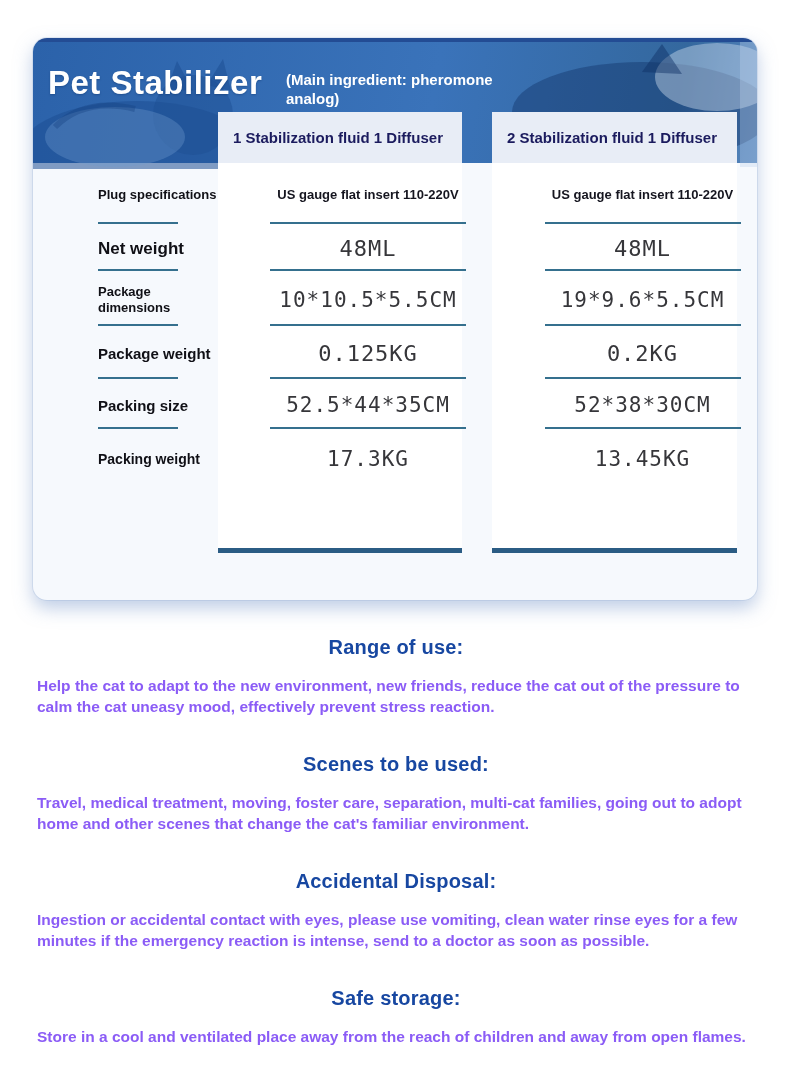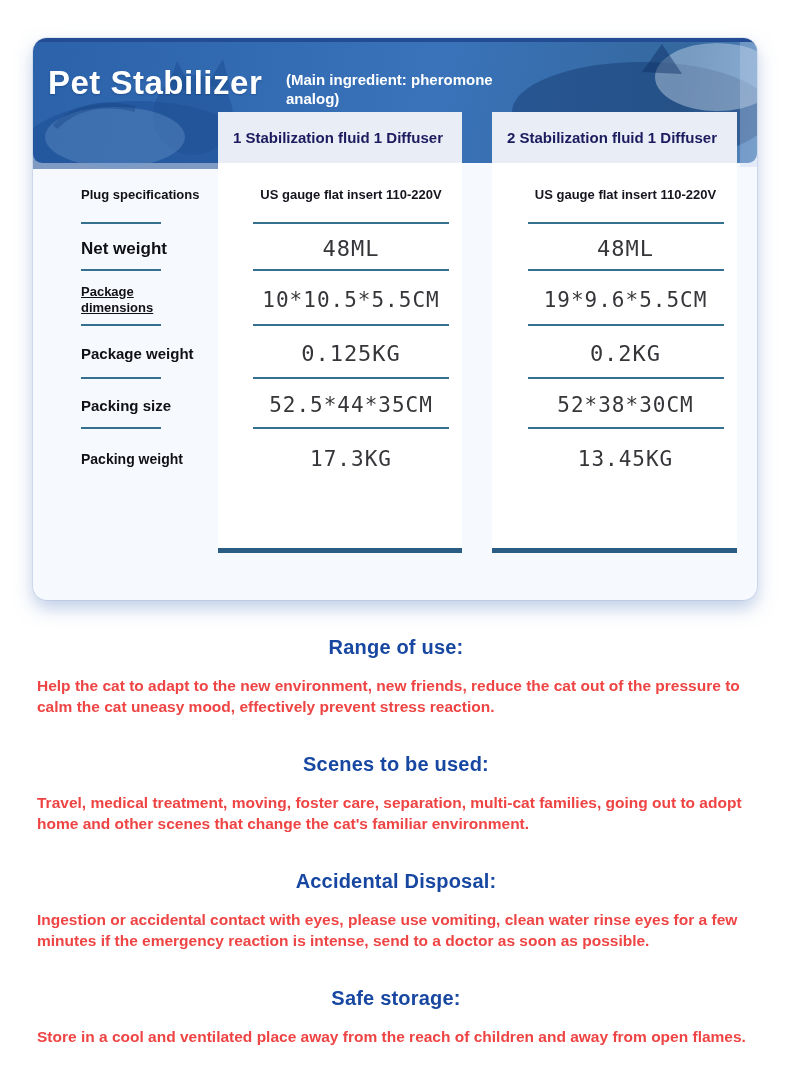--- a/index.html
+++ b/index.html
@@ -8,21 +8,20 @@
   
   .card {
     position:absolute; left:33px; top:38px; width:724px; height:562px;
     border-radius:14px; background:#f6f9fd; overflow:hidden;
     box-shadow:0 8px 18px rgba(125,155,205,.5), 0 0 0 1px #e7edf5;
   }
   .header {
     position:absolute; top:0; left:0; right:0; height:125px;
     background:linear-gradient(100deg,#2b62aa 0%,#3a73ba 55%,#34689e 88%,#5585bd 100%);
     border-top:4px solid #234c94;
-    border-radius:9px;
   }
   .deco { position:absolute; pointer-events:none; }
   .deco.cat { left:-8px; bottom:-6px; width:235px; height:112px; }
   .deco.dog { right:0; top:0; width:265px; height:125px; }
   .title {
     position:absolute; left:15px; top:22px; color:#ffffff;
     font-size:33px; font-weight:bold; letter-spacing:.5px;
     text-shadow:0 1px 2px rgba(10,40,90,.35);
   }
   .subtitle {
@@ -37,57 +36,57 @@
   }
   .col-strip.c1 { left:185px; width:244px; }
   .col-strip.c2 { left:459px; width:245px; }
   .col-head {
     height:51px; background:#e8edf6; display:flex; align-items:center;
     padding:0 15px; font-weight:bold; color:#1b1b5e; font-size:15px; line-height:19px;
   }
 
   
   .spec-table {
-    position:absolute; top:125px; left:11px; width:740px; height:389px; z-index:3;
-    display:grid; grid-template-rows:62px 47px 55px 53px 50px 57px 65px;
+    position:absolute; top:125px; left:0; width:740px; height:389px; z-index:3;
+    display:grid; grid-template-rows:62px 47px 55px 53px 50px 57px 65px;padding-left:28px;
   }
   .spec-row { position:relative; display:grid; grid-template-columns:185px 244px 30px 245px; align-items:center; }
   .cell { position:relative; height:100%; display:flex; align-items:center; }
   .cell-label { padding-left:37px; font-weight:bold; color:#101016; font-size:15px; }
   .cell-val { justify-content:center; text-align:center; }
   .cell-label::after {
     content:""; position:absolute; left:37px; bottom:1px; width:80px; height:2px; background:#35708e;
   }
   .cell-val::after {
     content:""; position:absolute; left:50%; transform:translateX(-50%); bottom:1px; width:196px; height:2px; background:#35708e;
   }
   .spec-row:last-child .cell-label::after,
   .spec-row:last-child .cell-val::after { display:none; }
 
   .val-plain { font-family:"DejaVu Sans Mono",monospace; font-size:21px; font-weight:normal; color:#36363a; letter-spacing:1px; }
   .val-bold  { font-size:13px; font-weight:bold; color:#15151f; }
 
   .spec-row:nth-child(1) .cell-label { font-size:13px; }
   .spec-row:nth-child(2) .cell-label { font-size:17px; }
-  .spec-row:nth-child(3) .cell-label { font-size:13px; line-height:16px;text-decoration:underline; }
+  .spec-row:nth-child(3) .cell-label { font-size:13px; line-height:16px; }
   .spec-row:nth-child(3) .cell-label span { display:block; max-width:100px; }
   .spec-row:nth-child(6) .cell-label { font-size:14px; }
   .spec-row:nth-child(5) .val-bold { font-size:16px; color:#221d33; }
   .spec-row:nth-child(2) .val-plain { font-size:22px; }
   .spec-row:nth-child(4) .val-plain,
   .spec-row:nth-child(7) .val-plain { font-size:22px; }
 
   
   .sections { position:absolute; top:636px; left:37px; width:718px; }
   .section-heading {
     font-size:20px; line-height:23px; font-weight:bold; color:#1747a1;
     letter-spacing:.2px; margin-bottom:16px;text-align:center;
   }
   .section-body {
-    font-size:15.5px; line-height:21px; font-weight:bold; color:#ef4444;
+    font-size:15.5px; line-height:21px; font-weight:bold; color:#8b5cf6;
     margin-bottom:36px;
   }
 </style>
 </head>
 <body>
 
 <div class="card">
 
   <div class="header">
     <svg class="deco cat" viewBox="0 0 235 112" aria-hidden="true">

